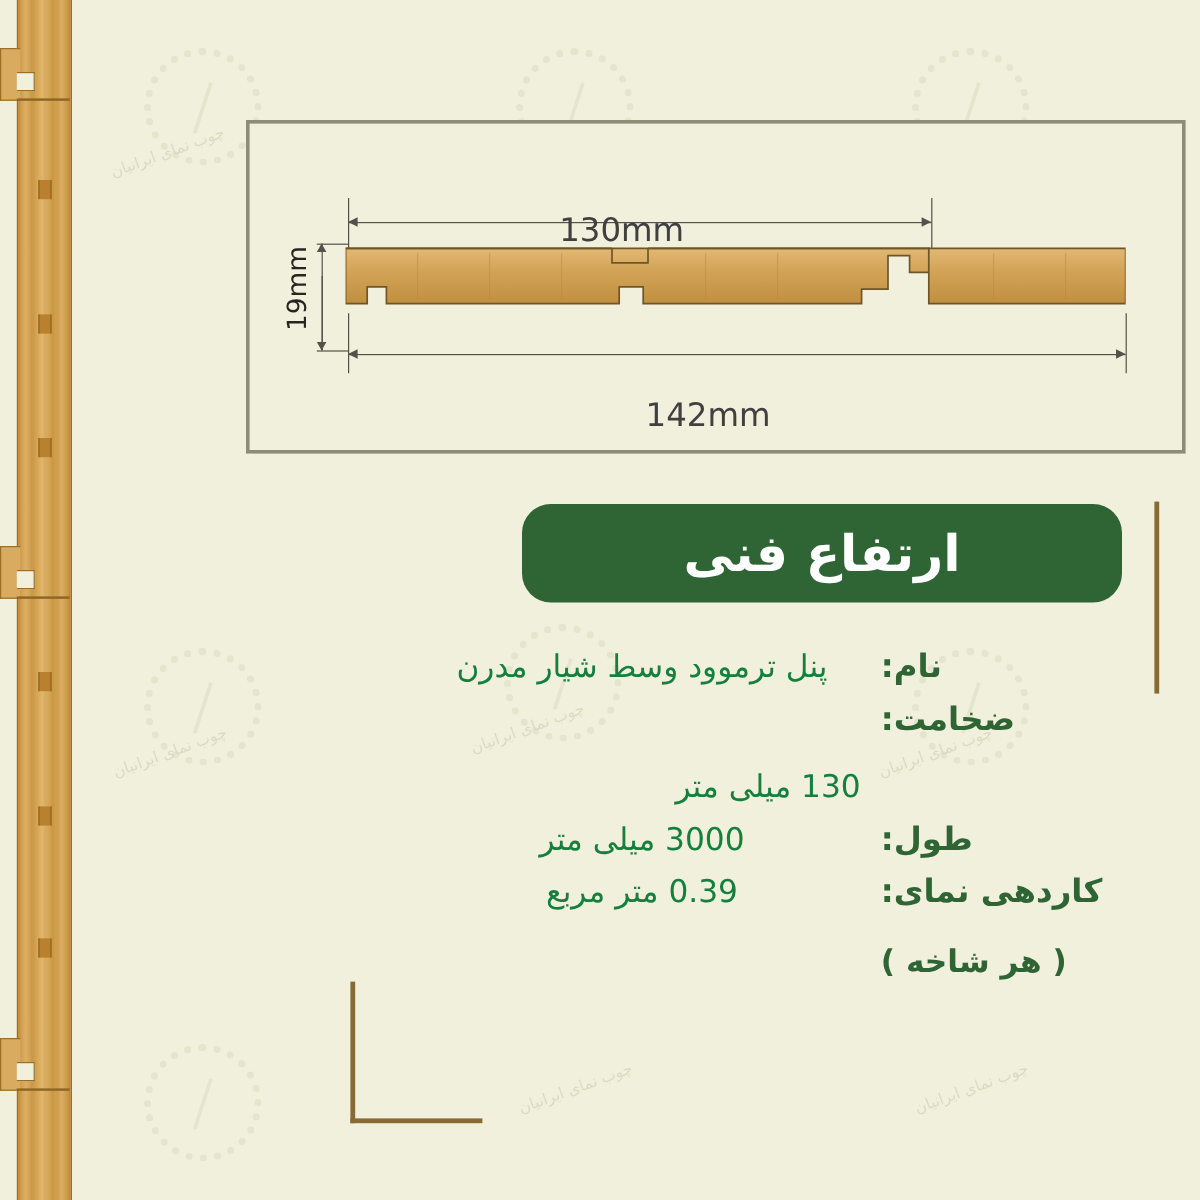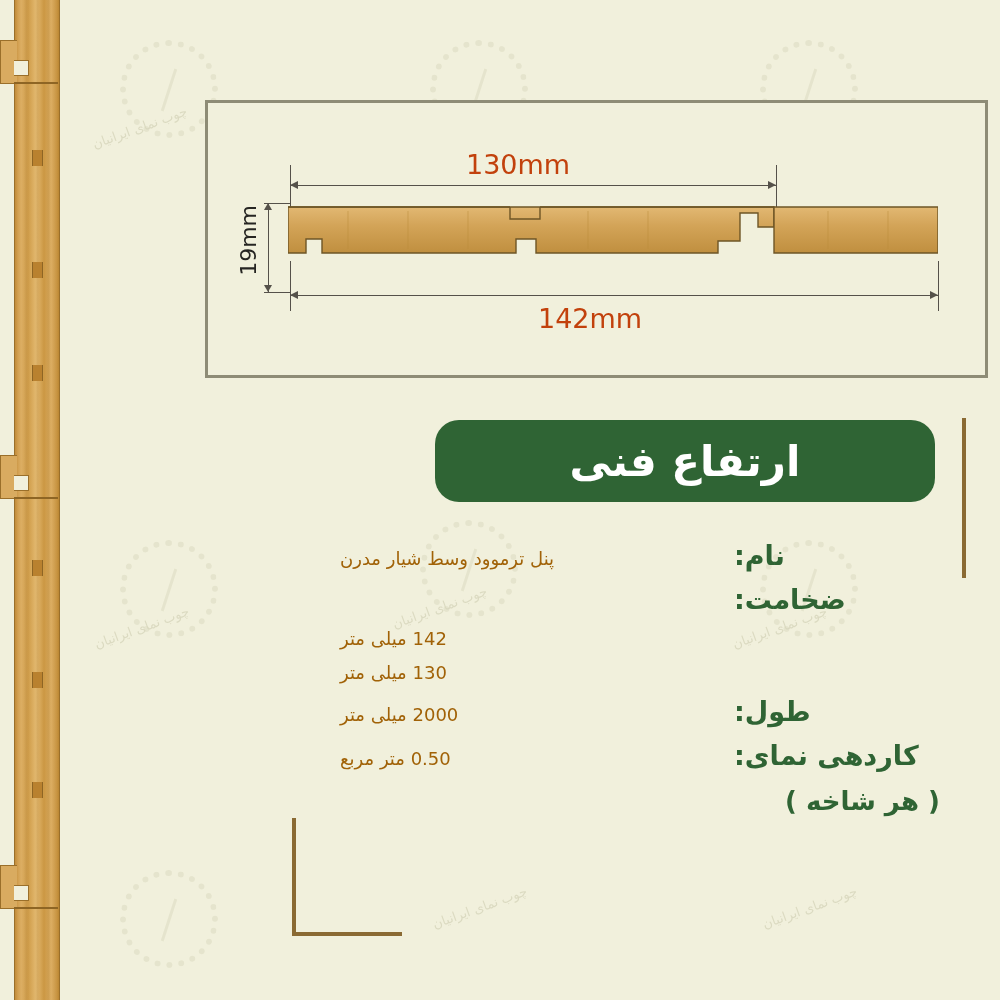--- a/index.html
+++ b/index.html
@@ -179,23 +179,24 @@
   .dim-h .cap-l { left: 0; border-right: 8px solid #55514a; }
   .dim-h .cap-r { right: 0; border-left: 8px solid #55514a; }
   .ext-line {
     position: absolute;
     width: 1px;
     background: #55514a;
   }
   .dim-text-h {
     position: absolute;
     font-size: 27px;
-    color: #c2410c;
+    color: #404040;
     direction: ltr;
     font-family: "DejaVu Sans", sans-serif;
+    margin-top: 28px;
   }
   .dim-text-v {
     position: absolute;
     font-size: 22px;
     color: #262522;
     writing-mode: vertical-rl;
     transform: rotate(180deg);
     direction: ltr;
     font-family: "DejaVu Sans", sans-serif;
   }
@@ -249,35 +250,35 @@
     width: 210px;
     text-align: left;
     color: #2f6434;
     font-size: 27px;
     font-weight: bold;
     padding-left: 4px;
     box-sizing: border-box;
   }
   .spec-val {
     flex: 1;
-    text-align: left;
-    color: #a16207;
-    font-size: 18px;
+    text-align: center;
+    color: #15803d;
+    font-size: 26px;
     padding-left: 10px;
     box-sizing: border-box;
   }
   .spec-note {
     color: #2f6434;
     font-size: 26px;
     font-weight: bold;
-    text-align: right;
+    text-align: left;
     width: 210px;
     padding-left: 4px;
     box-sizing: border-box;
-    margin-top: 2px;
+    margin-top: 15px;
   }
 
   
   .bracket-right {
     position: absolute;
     left: 962px;
     top: 418px;
     width: 4px;
     height: 160px;
     background: #8a6a33;
@@ -436,32 +437,31 @@
 
   <div class="spec">
     <div class="spec-row">
       <div class="spec-key">نام:</div>
       <div class="spec-val">پنل ترموود وسط شیار مدرن</div>
     </div>
     <div class="spec-row">
       <div class="spec-key">ضخامت:</div>
     </div>
     <div class="spec-row">
-      <div class="spec-val">142 میلی متر</div>
     </div>
     <div class="spec-row">
       <div class="spec-val">130 میلی متر</div>
     </div>
     <div class="spec-row">
       <div class="spec-key">طول:</div>
-      <div class="spec-val">2000 میلی متر</div>
+      <div class="spec-val">3000 میلی متر</div>
     </div>
     <div class="spec-row">
       <div class="spec-key">کاردهی نمای:</div>
-      <div class="spec-val">0.50 متر مربع</div>
+      <div class="spec-val">0.39 متر مربع</div>
     </div>
     <div class="spec-row">
       <div class="spec-note">( هر شاخه )</div>
       <div class="spec-val"></div>
     </div>
   </div>
 
 </div>
 
 </body></html>

